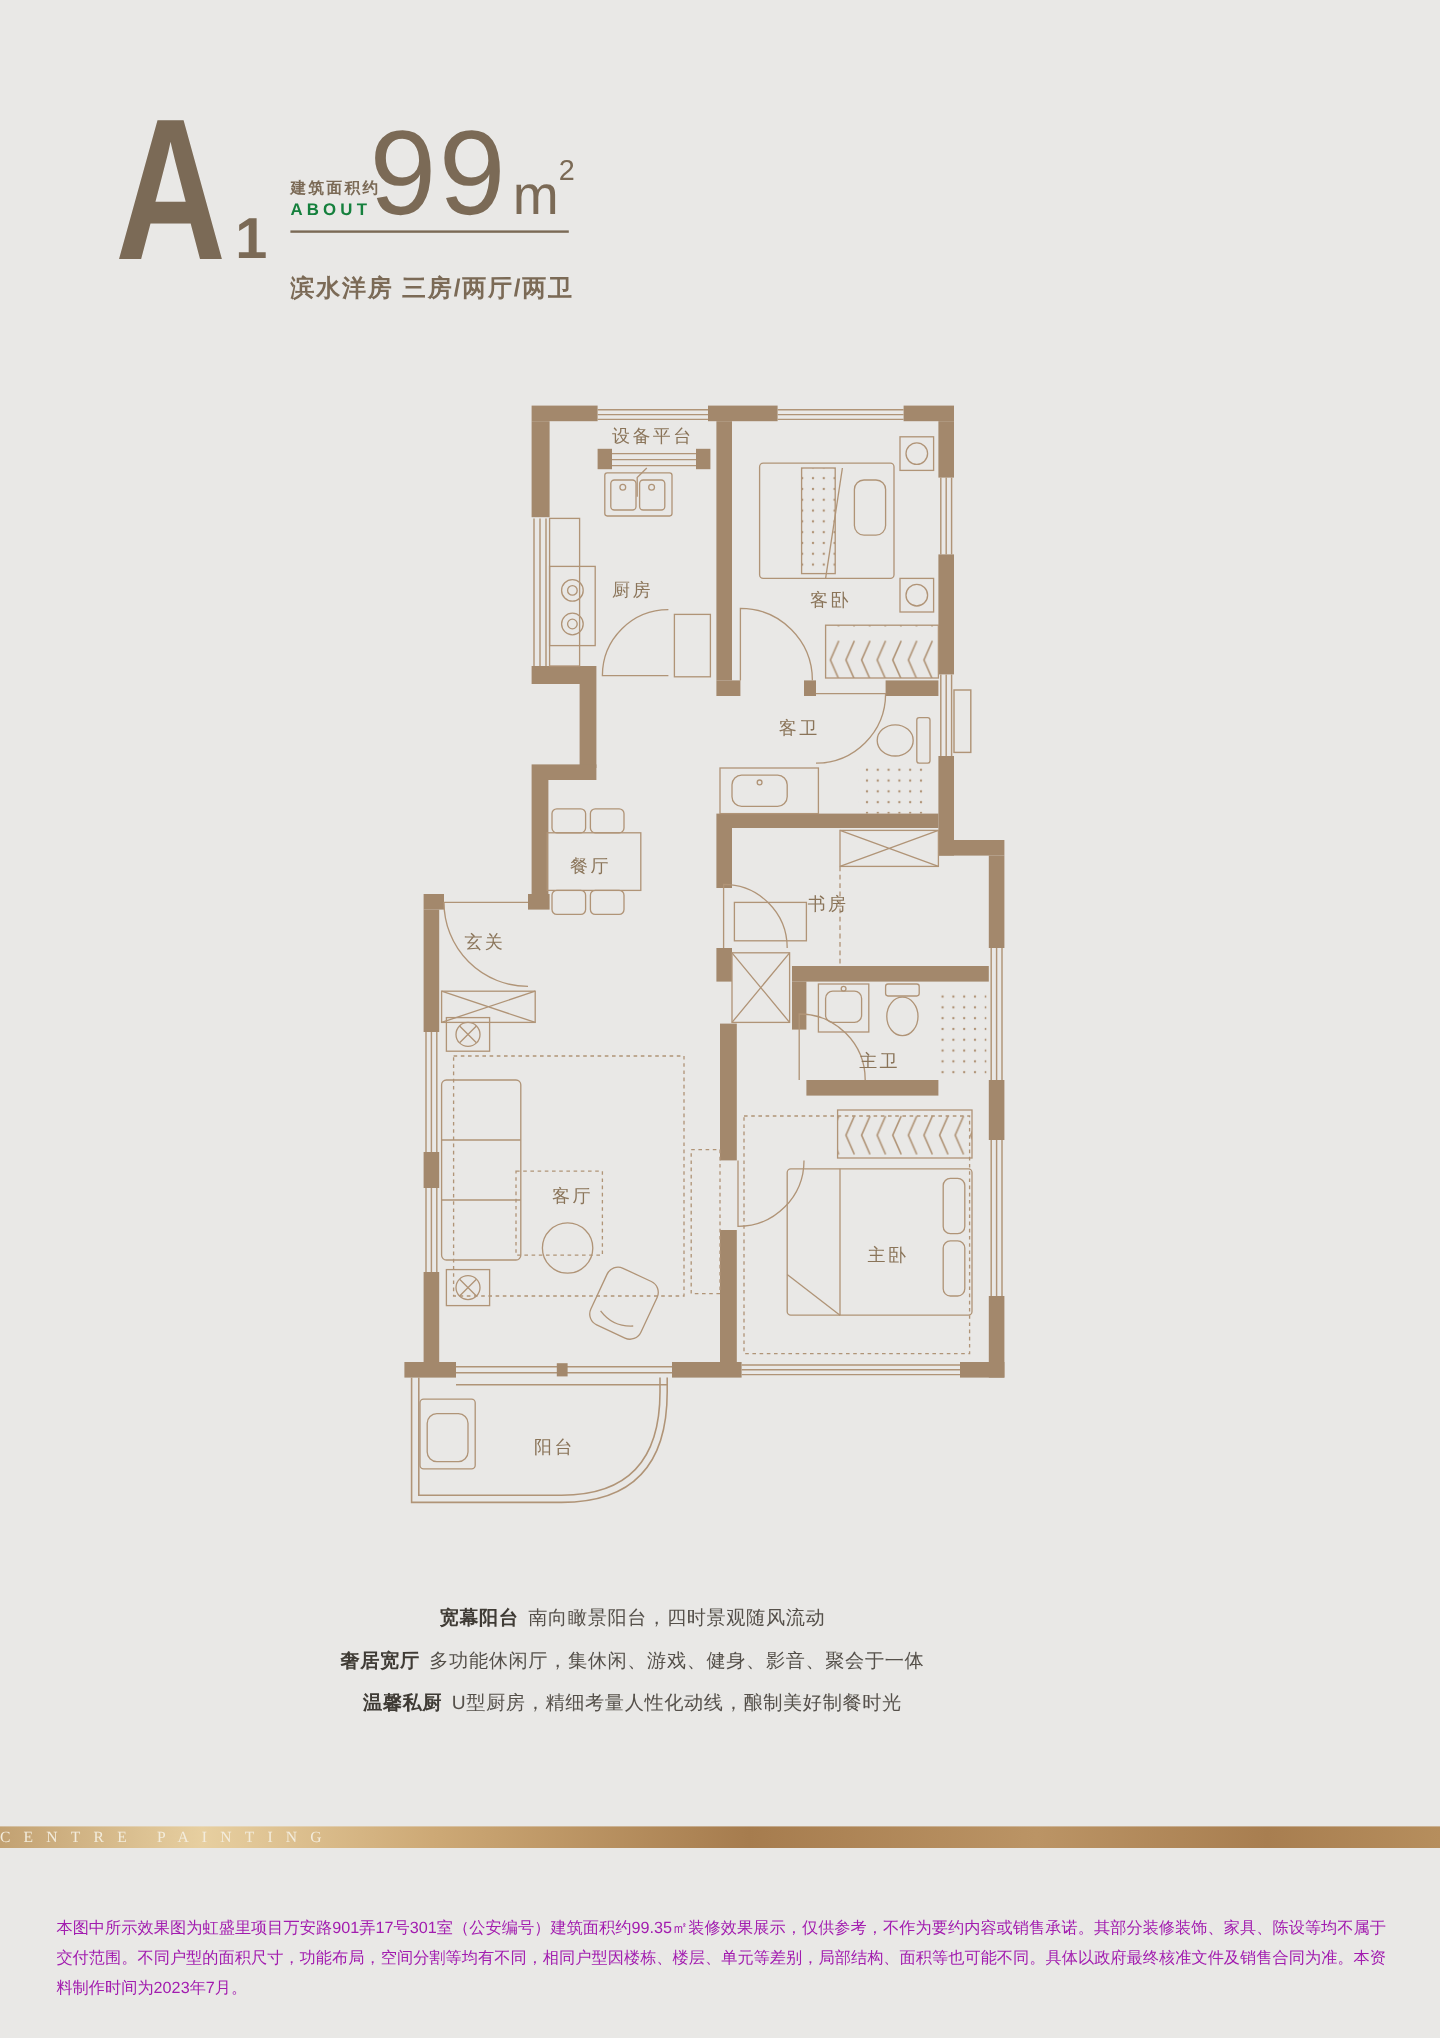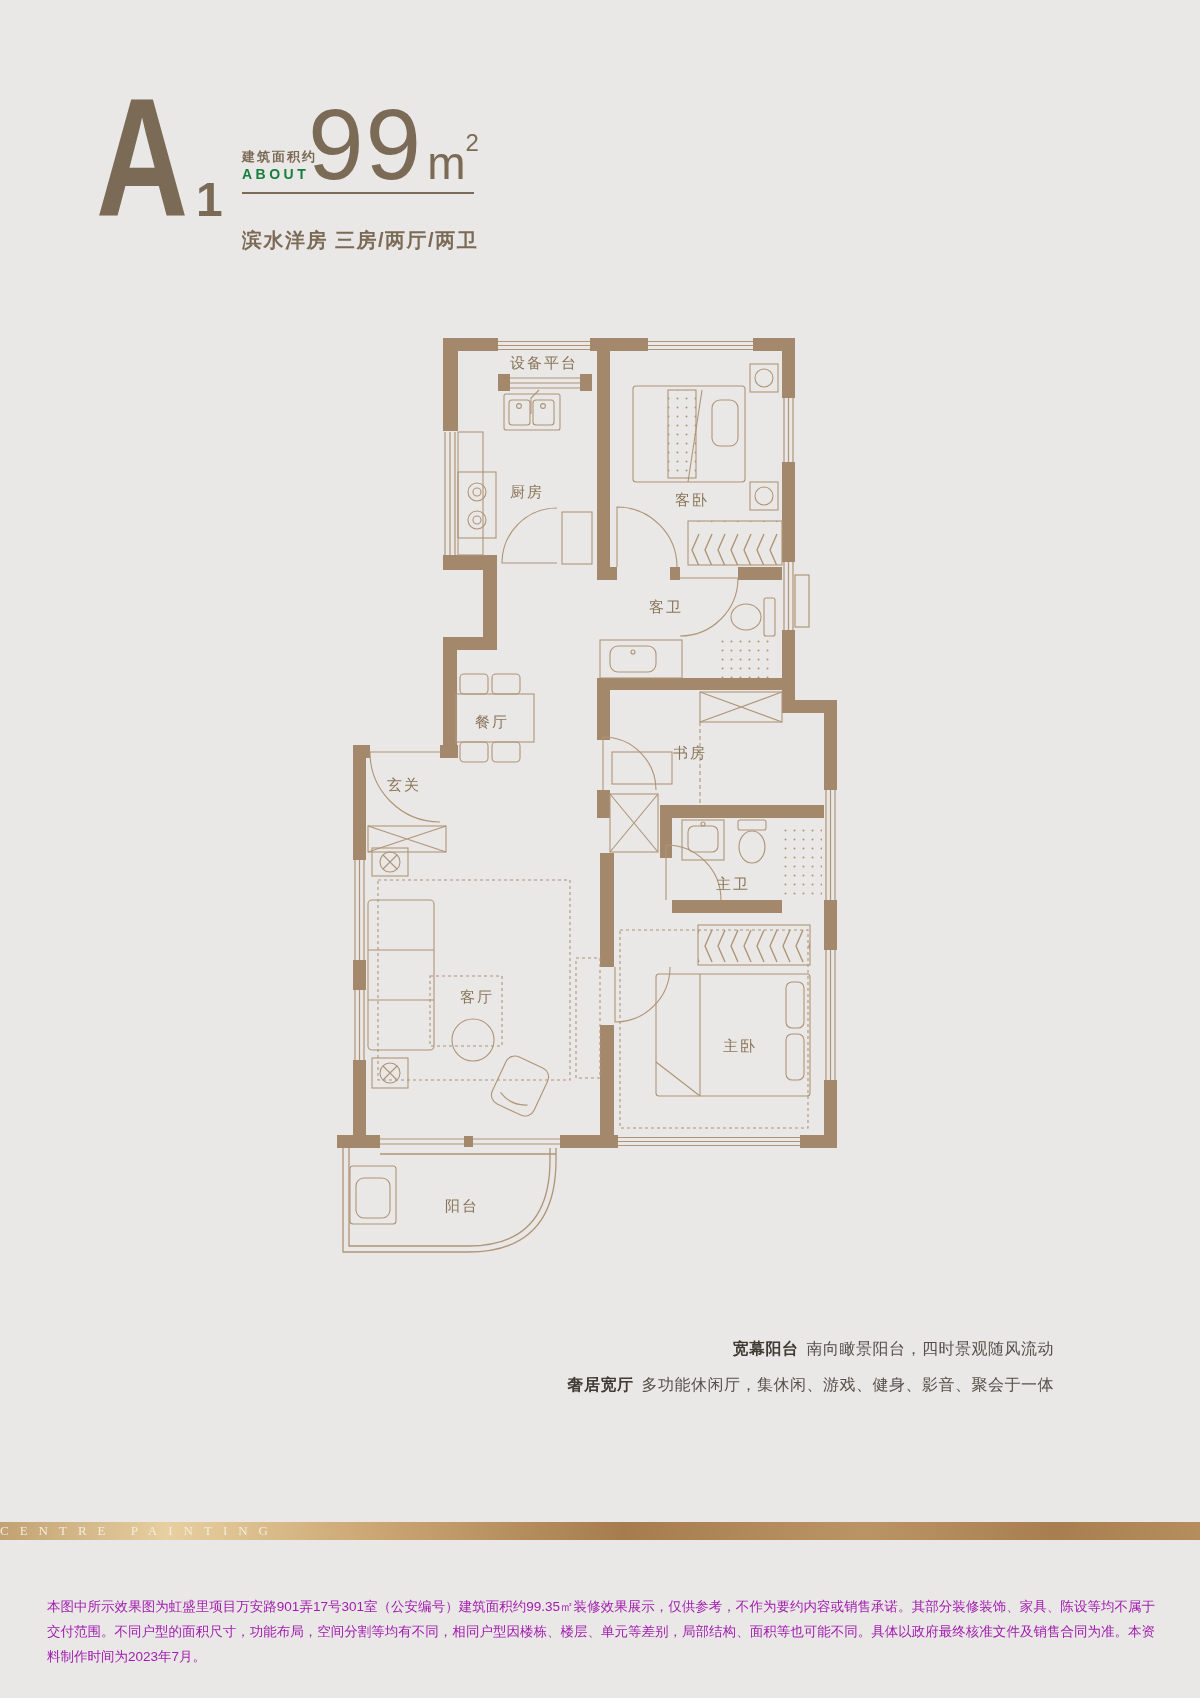--- a/index.html
+++ b/index.html
@@ -27,21 +27,21 @@
     display:flex;align-items:baseline;color:#7b6a56;
   }
   .big99 .v{font-size:100px;line-height:96px;letter-spacing:2px;}
   .big99 .u{font-size:46px;margin-left:4px;}
   .big99 .sup{font-size:24px;vertical-align:28px;}
   .hdivider{position:absolute;left:146px;top:104px;width:232px;border-top:2px solid #7b6a56;}
   .hsub{position:absolute;left:146px;top:111px;font-size:20px;letter-spacing:1.5px;color:#7b6a56;font-weight:bold;white-space:nowrap;margin-top:28px;}
   
   .plan{position:absolute;left:330px;top:330px;width:520px;height:950px;}
   
-  .features{position:absolute;left:0;top:1331px;width:1054px;text-align:right;}
+  .features{position:absolute;left:0;top:1331px;width:1054px;text-align:center;}
   .features .line{font-size:16px;line-height:35.5px;color:#55504a;letter-spacing:.5px;white-space:nowrap;}
   .features .ft{font-weight:bold;color:#3f3b35;margin-right:8px;}
   
   .band{
     position:absolute;left:0;top:1522px;width:1200px;height:18px;
     background:linear-gradient(90deg,#c2a172 0%,#e7cfa0 14%,#cda976 30%,#a67c4e 52%,#bb9465 72%,#a87e50 88%,#b68e5d 100%);
   }
   .band .bt{
     position:absolute;left:0;top:0;width:1054px;height:18px;line-height:18px;text-align:left;
     font-family:"Liberation Serif",serif;font-size:13px;letter-spacing:11px;color:#f3ecdc;
@@ -289,19 +289,22 @@
 </svg>
 </div>
 
 <div class="features">
   <div class="line">
     <span class="ft">宽幕阳台</span><span>南向瞰景阳台，四时景观随风流动</span>
   </div>
   <div class="line">
     <span class="ft">奢居宽厅</span><span>多功能休闲厅，集休闲、游戏、健身、影音、聚会于一体</span>
   </div>
+  <div class="line">
+    <span class="ft">温馨私厨</span><span>U型厨房，精细考量人性化动线，酿制美好制餐时光</span>
+  </div>
 </div>
 
 <div class="band">
   <div class="bt">CENTRE PAINTING</div>
 </div>
 
 <div class="disclaimer">本图中所示效果图为虹盛里项目万安路901弄17号301室（公安编号）建筑面积约99.35㎡装修效果展示，仅供参考，不作为要约内容或销售承诺。其部分装修装饰、家具、陈设等均不属于交付范围。不同户型的面积尺寸，功能布局，空间分割等均有不同，相同户型因楼栋、楼层、单元等差别，局部结构、面积等也可能不同。具体以政府最终核准文件及销售合同为准。本资料制作时间为2023年7月。</div>
 
 </body></html>

